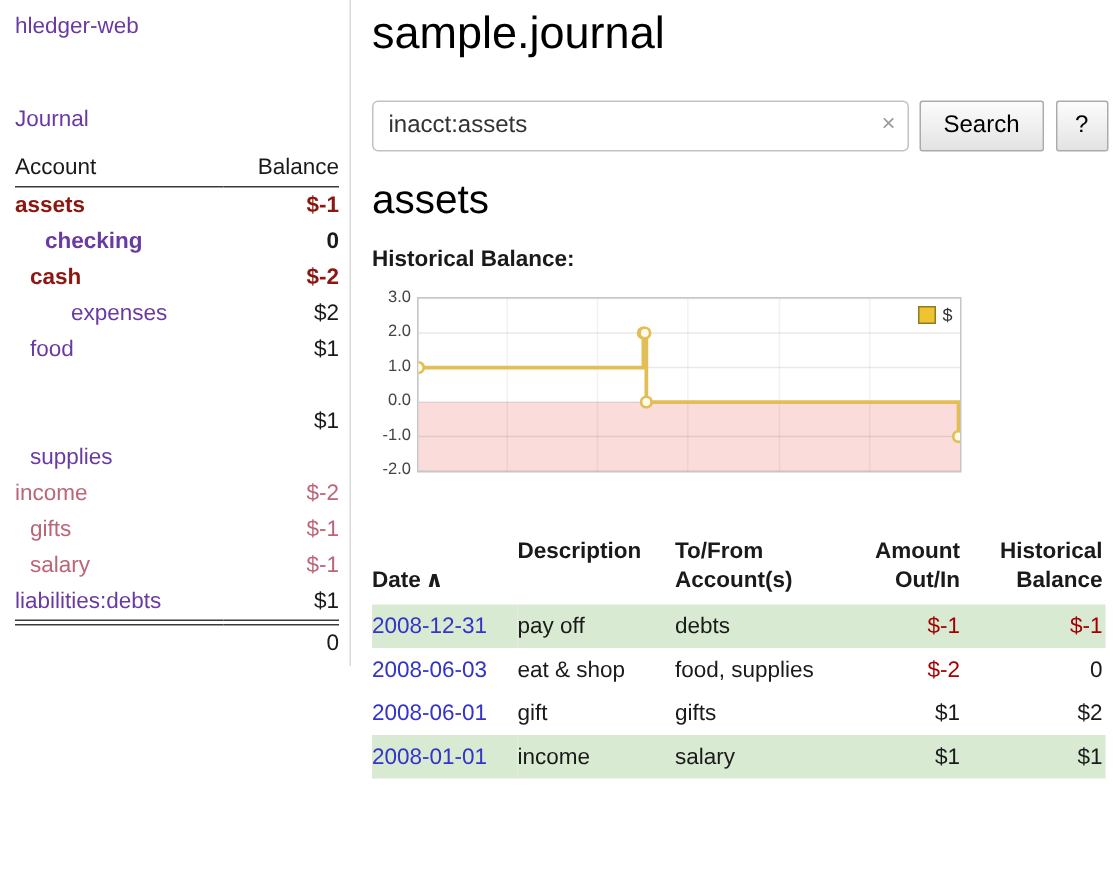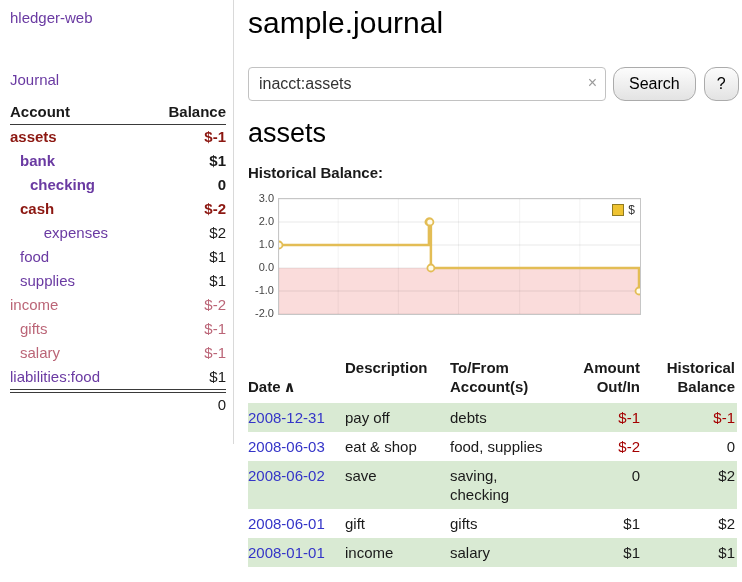--- a/index.html
+++ b/index.html
@@ -14,37 +14,37 @@
   .black  { color:#1a1a1a; }
   .neg    { color:var(--negative_red); }
   .bold   { font-weight:bold; }
 
   
   #sidebar { position:absolute; left:0; top:0; width:234px; height:444px;
              border-right:1px solid #d9d9d9; padding:9px 7px 0 10px; font-size:15px; }
   #app-title { display:block; }
   #journal-link { display:block; margin-top:45px; }
   #account-table { width:100%; border-collapse:collapse; margin-top:15px; font-size:15px; }
-  #account-table th { font-weight:bold; text-align:left; padding:0 0 4px; border-bottom:1px solid #3a3a3a;margin-top:6px; }
+  #account-table th { font-weight:normal; text-align:left; padding:0 0 4px; border-bottom:1px solid #3a3a3a;margin-top:6px; }
   #account-table th.th-balance { text-align:right; }
   #account-table td { line-height:24px; }
   #account-table td.bal { text-align:right; white-space:nowrap; }
   #account-table tbody a { display:block; }
   #account-table tfoot td { border-top:4px double #3a3a3a; text-align:right; line-height:24px; }
 
   
   #main { position:absolute; left:248px; top:0; width:494px; }
   #page-title { font-size:30px; font-weight:400; margin-top:6px; color:#000; }
 
   #searchbar { display:flex; margin-top:27px; height:34px; }
   #search-wrap { position:relative; width:358px; }
   #search-input { width:100%; height:34px; border:1px solid #c2c2c2; border-radius:4px;
                   font:16px "Liberation Sans","DejaVu Sans",sans-serif; padding:0 28px 0 10px; color:#333; outline:none; }
   #clear-icon { position:absolute; right:9px; top:8px; color:#9b9b9b; font-size:16px; line-height:16px; cursor:pointer; }
-  .btn { margin-left:7px; height:34px; border:1px solid #ababab; border-radius:12px;
+  .btn { margin-left:7px; height:34px; border:1px solid #ababab; border-radius:2px;
          background:linear-gradient(#fcfcfc,#e3e3e3); font:16px "Liberation Sans","DejaVu Sans",sans-serif;
          color:#000; padding:0 15px; cursor:pointer; }
   #help-btn { margin-left:8px; padding:0 12px; }
 
   #account-heading { font-size:27px; font-weight:400; margin-top:17px; color:#000; }
   #chart-label { margin-top:15px; font-size:15px; font-weight:bold; }
 
   
   #chart { position:relative; margin-top:9px; width:400px; height:144px; }
   #ylabels { position:absolute; left:0; top:0; width:26px; height:144px; }
@@ -88,26 +88,20 @@
     </thead>
     <tbody id="account-rows">
         <tr>
           <td>
             <a class="maroon bold" style="padding-left: 0px;">assets</a>
           </td>
           <td class="bal maroon bold">$-1</td>
         </tr>
         <tr>
           <td>
-            <a class="purple bold" style="padding-left: 10px;">bank</a>
-          </td>
-          <td class="bal black bold">$1</td>
-        </tr>
-        <tr>
-          <td>
             <a class="purple bold" style="padding-left: 20px;">checking</a>
           </td>
           <td class="bal black bold">0</td>
         </tr>
         <tr>
           <td>
             <a class="maroon bold" style="padding-left: 10px;">cash</a>
           </td>
           <td class="bal maroon bold">$-2</td>
         </tr>
@@ -118,21 +112,21 @@
           <td class="bal black">$2</td>
         </tr>
         <tr>
           <td>
             <a class="purple" style="padding-left: 10px;">food</a>
           </td>
           <td class="bal black">$1</td>
         </tr>
         <tr>
           <td>
-            <a class="purple" style="padding-left: 10px;">supplies</a>
+            <a class="purple" style="padding-left: 10px; margin-top: 48px;">supplies</a>
           </td>
           <td class="bal black">$1</td>
         </tr>
         <tr>
           <td>
             <a class="rose" style="padding-left: 0px;">income</a>
           </td>
           <td class="bal rose">$-2</td>
         </tr>
         <tr>
@@ -142,21 +136,21 @@
           <td class="bal rose">$-1</td>
         </tr>
         <tr>
           <td>
             <a class="rose" style="padding-left: 10px;">salary</a>
           </td>
           <td class="bal rose">$-1</td>
         </tr>
         <tr>
           <td>
-            <a class="purple" style="padding-left: 0px;">liabilities:food</a>
+            <a class="purple" style="padding-left: 0px;">liabilities:debts</a>
           </td>
           <td class="bal black">$1</td>
         </tr>
       </tbody>
     <tfoot>
       <tr>
         <td></td>
         <td class="bal black">0</td>
       </tr>
     </tfoot>
@@ -246,27 +240,20 @@
           <td class="c-amt neg">$-1</td>
           <td class="c-bal neg">$-1</td>
         </tr>
         <tr>
           <td class="c-date"><a class="datelink">2008-06-03</a></td>
           <td class="c-desc">eat &amp; shop</td>
           <td class="c-acct">food, supplies</td>
           <td class="c-amt neg">$-2</td>
           <td class="c-bal">0</td>
         </tr>
-        <tr class="green">
-          <td class="c-date"><a class="datelink">2008-06-02</a></td>
-          <td class="c-desc">save</td>
-          <td class="c-acct">saving, checking</td>
-          <td class="c-amt">0</td>
-          <td class="c-bal">$2</td>
-        </tr>
         <tr>
           <td class="c-date"><a class="datelink">2008-06-01</a></td>
           <td class="c-desc">gift</td>
           <td class="c-acct">gifts</td>
           <td class="c-amt">$1</td>
           <td class="c-bal">$2</td>
         </tr>
         <tr class="green">
           <td class="c-date"><a class="datelink">2008-01-01</a></td>
           <td class="c-desc">income</td>

